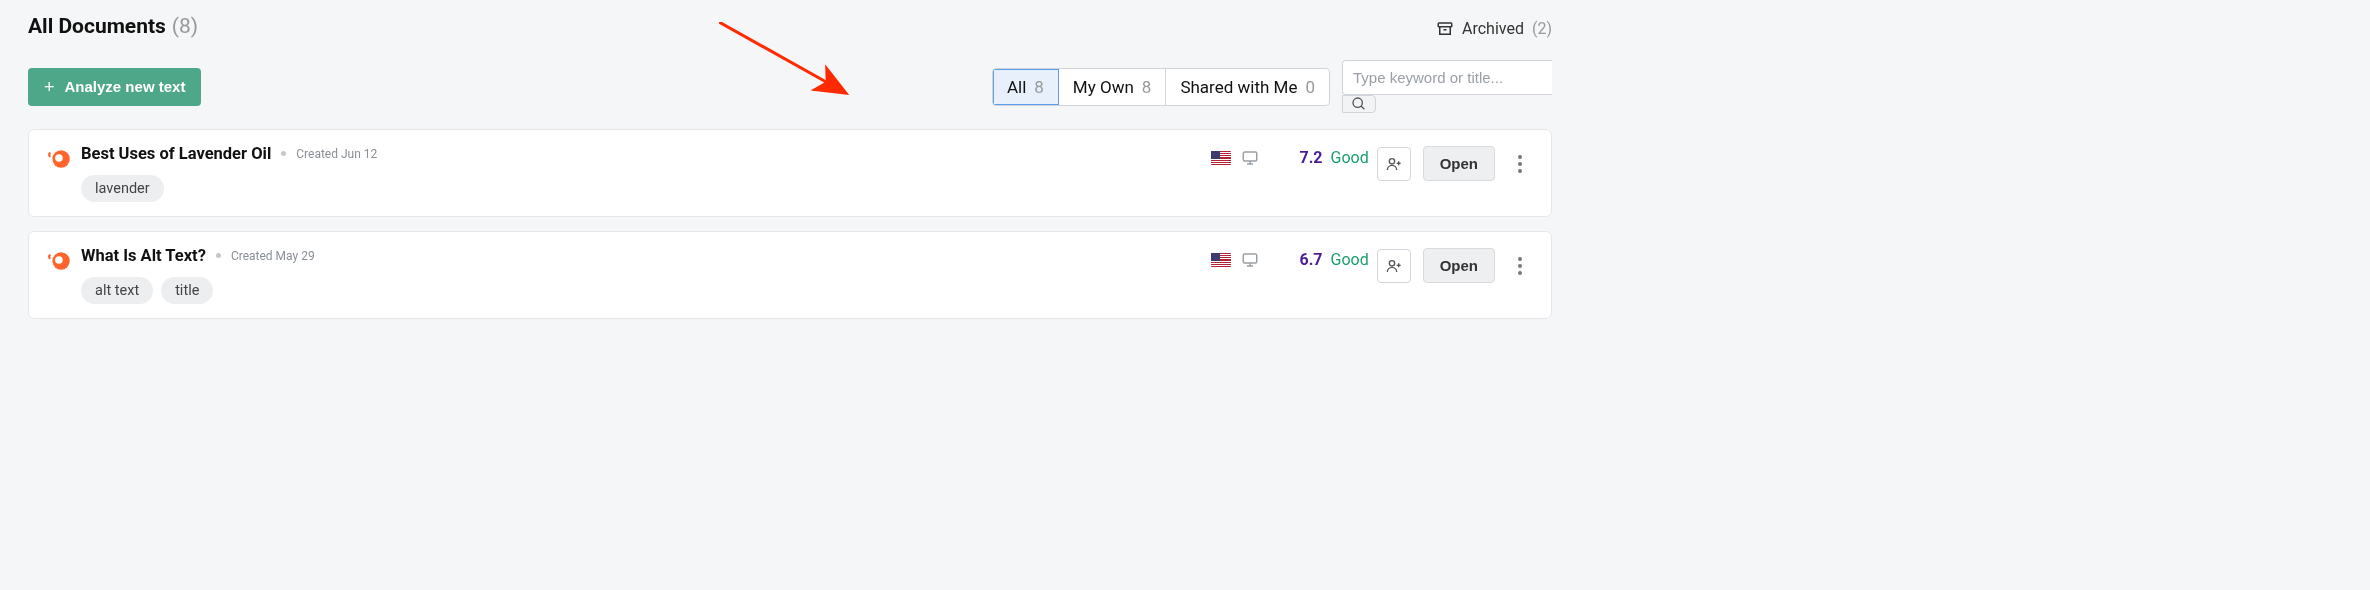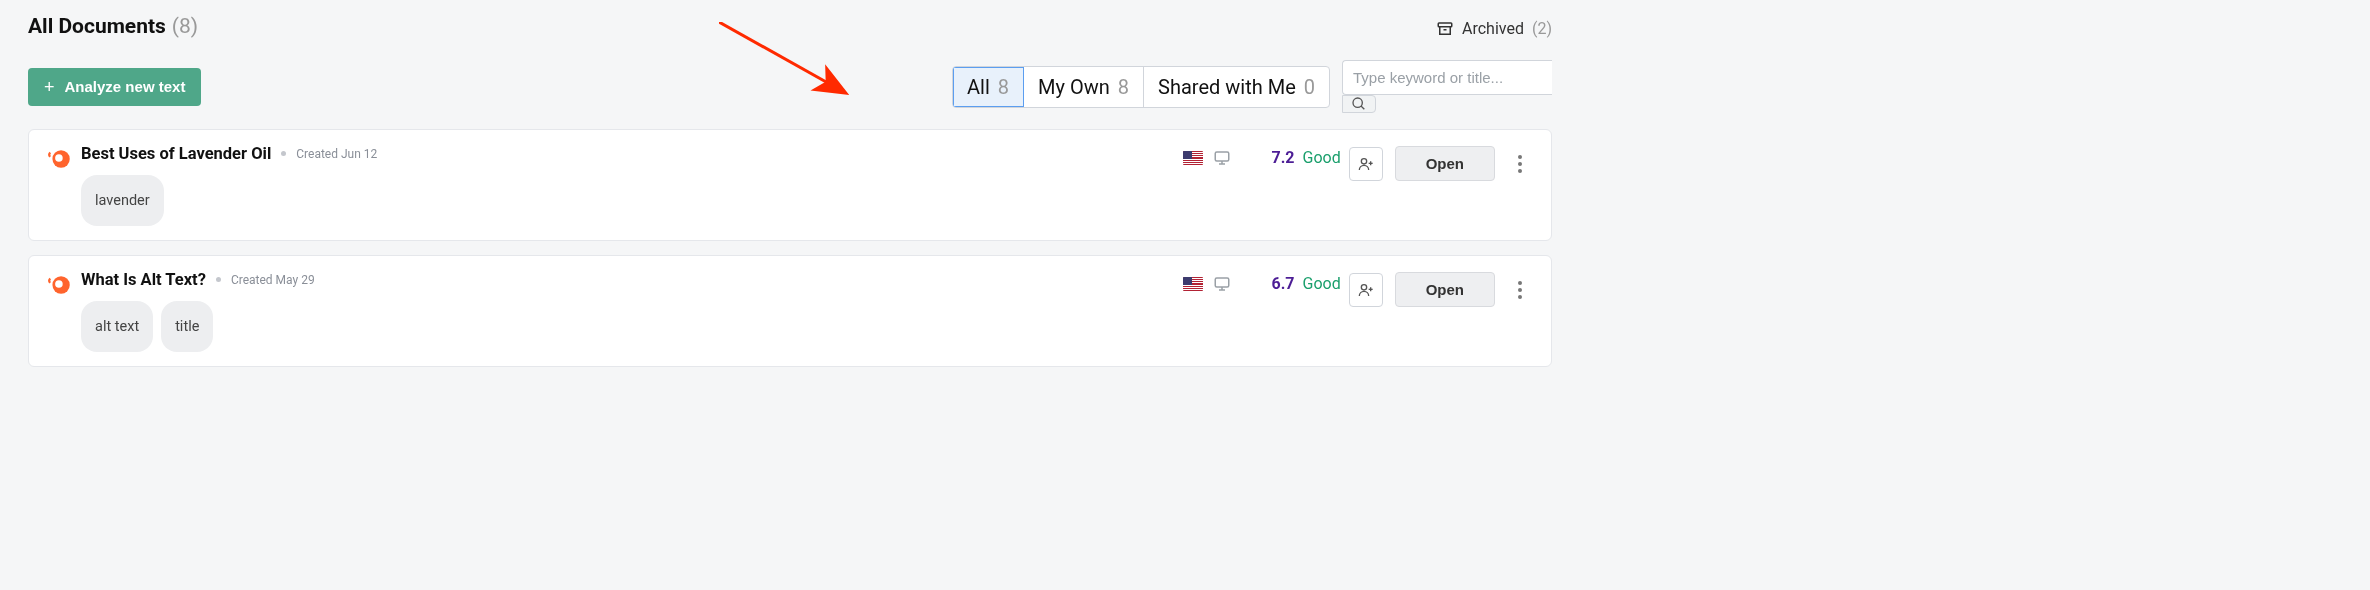--- a/index.html
+++ b/index.html
@@ -23,21 +23,21 @@
   .control-row { display:flex; align-items:center; justify-content:space-between; margin-bottom:16px; }
   .analyze-btn {
     background:#4fa789; color:#fff; border:none; border-radius:4px;
     padding:10px 16px; font-size:15px; font-weight:600; display:flex; align-items:center; gap:10px;
     cursor:pointer;
   }
   .plus { font-size:18px; font-weight:400; line-height:1; }
 
   .controls-right { display:flex; align-items:center; gap:12px; }
   .filter-tabs { display:flex; border:1px solid #d1d5db; border-radius:4px; overflow:hidden; background:#fff; }
-  .filter-tab { padding:8px 14px; font-size:20px; border-right:1px solid #d1d5db; cursor:pointer; display:flex; gap:8px; align-items:center; white-space:nowrap; }
+  .filter-tab { padding:8px 14px; font-size:17px; border-right:1px solid #d1d5db; cursor:pointer; display:flex; gap:8px; align-items:center; white-space:nowrap; }
   .filter-tab:last-child { border-right:none; }
   .filter-tab .cnt { color:#999; }
   .filter-tab.active { background:#e8f1fb; outline:1px solid #5b9ef0; outline-offset:-1px; }
 
   .search-wrap { display:flex;flex-direction:column; }
   .search-input {
     width:210px; padding:8px 10px; border:1px solid #d1d5db; border-right:none;
     border-radius:4px 0 0 4px; font-size:15px; color:#333;
   }
   .search-input::placeholder { color:#9aa0a6; }
@@ -52,39 +52,39 @@
     display:flex; align-items:flex-start; gap:8px;
     position:relative;
   }
   .doc-icon { width:26px; height:26px; flex:0 0 26px; margin-top:2px; }
   .doc-main { flex:1; }
   .title-line { display:flex; align-items:center; gap:10px; margin-bottom:12px; flex-wrap:wrap; }
   .doc-title { font-weight:700; font-size:16.5px; color:#111; }
   .dot { width:5px; height:5px; border-radius:50%; background:#c4c7cd; }
   .created { color:#8a8f98; font-size:12px; }
   .tag-row { display:flex; gap:8px; }
-  .tag { background:#edeef0; color:#444; border-radius:16px; padding:17px 14px; font-size:14.5px; }
+  .tag { background:#edeef0; color:#444; border-radius:16px; padding:5px 14px; font-size:14.5px; }
 
   .doc-meta { display:flex; align-items:center; gap:10px; margin-top:4px; }
   .flag { width:20px; height:14px; position:relative; overflow:hidden; border-radius:1px; }
   .flag-us { background:linear-gradient(#b22234 8%,#fff 8% 15%,#b22234 15% 23%,#fff 23% 31%,#b22234 31% 38%,#fff 38% 46%,#b22234 46% 54%,#fff 54% 62%,#b22234 62% 69%,#fff 69% 77%,#b22234 77% 85%,#fff 85% 92%,#b22234 92%); }
   .flag-us::after { content:""; position:absolute; left:0; top:0; width:9px; height:8px; background:#3c3b6e; }
 
   .score-wrap { display:flex; align-items:baseline; gap:8px; margin-left:30px; }
   .score-num { color:#4c1d95; font-weight:700; font-size:16px; }
   .score-label { color:#1a9f6c; font-size:16px; }
 
   .doc-actions { display:flex; align-items:center; gap:12px; margin-left:auto; margin-top:2px; }
   .icon-btn {
     width:34px; height:34px; border:1px solid #d1d5db; border-radius:4px;
     background:#fff; display:flex; align-items:center; justify-content:center; cursor:pointer;
   }
   .open-btn {
     background:#eeeff1; border:1px solid #d8dade; border-radius:4px;
-    padding:8px 30px; font-size:15px; font-weight:600; color:#333; cursor:pointer;
+    padding:8px 16px; font-size:15px; font-weight:600; color:#333; cursor:pointer;
   }
   .kebab { width:26px; display:flex; align-items:center; justify-content:center; cursor:pointer; }
 
   .arrow {
     position:absolute; left:719px; top:22px; width:560px; height:105px; pointer-events:none; z-index:10;
   }
 </style>
 </head>
 <body>
 

